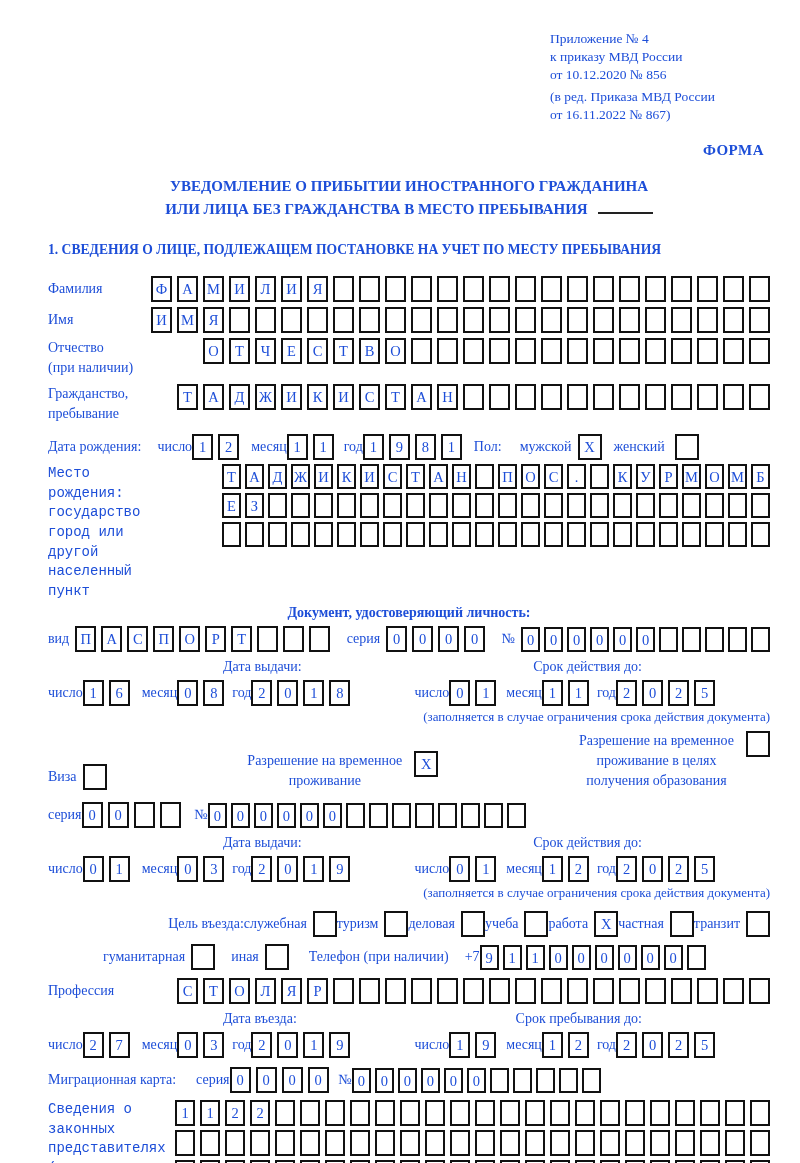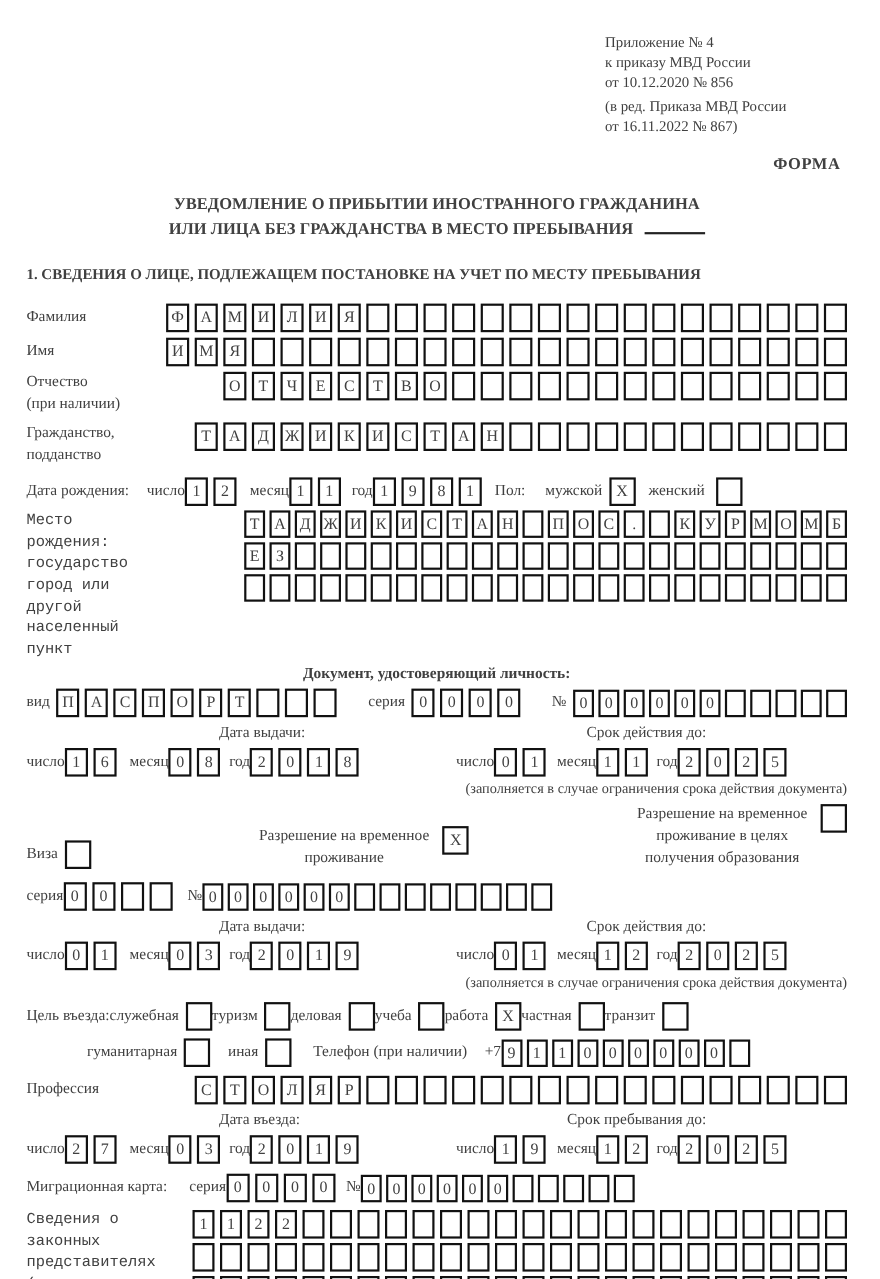--- a/index.html
+++ b/index.html
@@ -1,20 +1,20 @@
 <!DOCTYPE html>
 <html><head>
 <meta charset="utf-8">
 <style>
   * { box-sizing: border-box; }
   html,body { margin:0; padding:0; background:#ffffff; }
   .page {
-    width:800px; height:1163px; background:#fff; color:#404040;
+    width:800px; height:1163px; background:#fff; color:#1d4ed8;
     font-family:"Liberation Serif","DejaVu Serif",serif; font-size:14px;
-    padding:30px 30px 16px 24px; position:relative; overflow:hidden;
+    padding:30px 30px 16px 48px; position:relative; overflow:hidden;
   }
   .appendix { width:220px; margin-left:auto; font-size:13.5px; line-height:1.32; }
   .appendix .amend { margin-top:5px; }
   .forma { text-align:right; font-weight:bold; font-size:15px; margin-top:18px; padding-right:6px; letter-spacing:.5px; }
   .title { text-align:center; font-weight:bold; font-size:15px; margin-top:16px; line-height:1.5; }
   .blank { display:inline-block; width:55px; border-bottom:2.5px solid #222; height:.9em; margin-left:10px; }
   .section-h { font-weight:bold; font-size:13.6px; margin-top:22px; }
 
   .row { display:flex; align-items:center; margin-top:5px; }
   .row.top { align-items:flex-start; }
@@ -36,21 +36,21 @@
   .rep .boxrow .cell { width:20px; }
   .doc-h { text-align:center; font-weight:bold; font-size:14px; margin-top:4px; }
   .dhrow { display:flex; margin-top:7px; }
   .dh1 { margin-left:175px; }
   .dh2 { margin-left:auto; margin-right:128px; }
   .note { text-align:right; font-size:13px; margin-top:3px; }
   .para { margin-top:8px; line-height:1.55; }
   .permits { display:flex; align-items:flex-end; justify-content:space-between; margin-top:6px; }
   .optlabel { text-align:center; line-height:1.4; flex:none; }
   .pair { display:flex; align-items:center; gap:6px; flex:none; }
-  .purpose-row { display:flex; align-items:center; justify-content:flex-start; margin-top:10px; }
+  .purpose-row { display:flex; align-items:center; justify-content:flex-end; margin-top:10px; }
   .phone-row { display:flex; align-items:center; margin-top:7px; padding-left:55px; }
   .flex1 { flex:1; }
   .ml4{margin-left:18px}.ml6{margin-left:6px}.ml8{margin-left:8px}.ml10{margin-left:10px}
   .ml12{margin-left:12px}.ml14{margin-left:14px}.ml16{margin-left:16px}.ml20{margin-left:20px}
   .mr55{margin-right:55px}
 </style>
 </head>
 <body>
 
 <div class="page">
@@ -159,21 +159,21 @@
         <span class="cell"></span>
         <span class="cell"></span>
         <span class="cell"></span>
         <span class="cell"></span>
       </span>
   </div>
 
   <div class="row top">
     <span class="lab2">
       <span>Гражданство,</span><br>
-      <span>подданство</span>
+      <span>пребывание</span>
     </span>
     <span class="boxrow">
         <span class="cell">Т</span>
         <span class="cell">А</span>
         <span class="cell">Д</span>
         <span class="cell">Ж</span>
         <span class="cell">И</span>
         <span class="cell">К</span>
         <span class="cell">И</span>
         <span class="cell">С</span>

